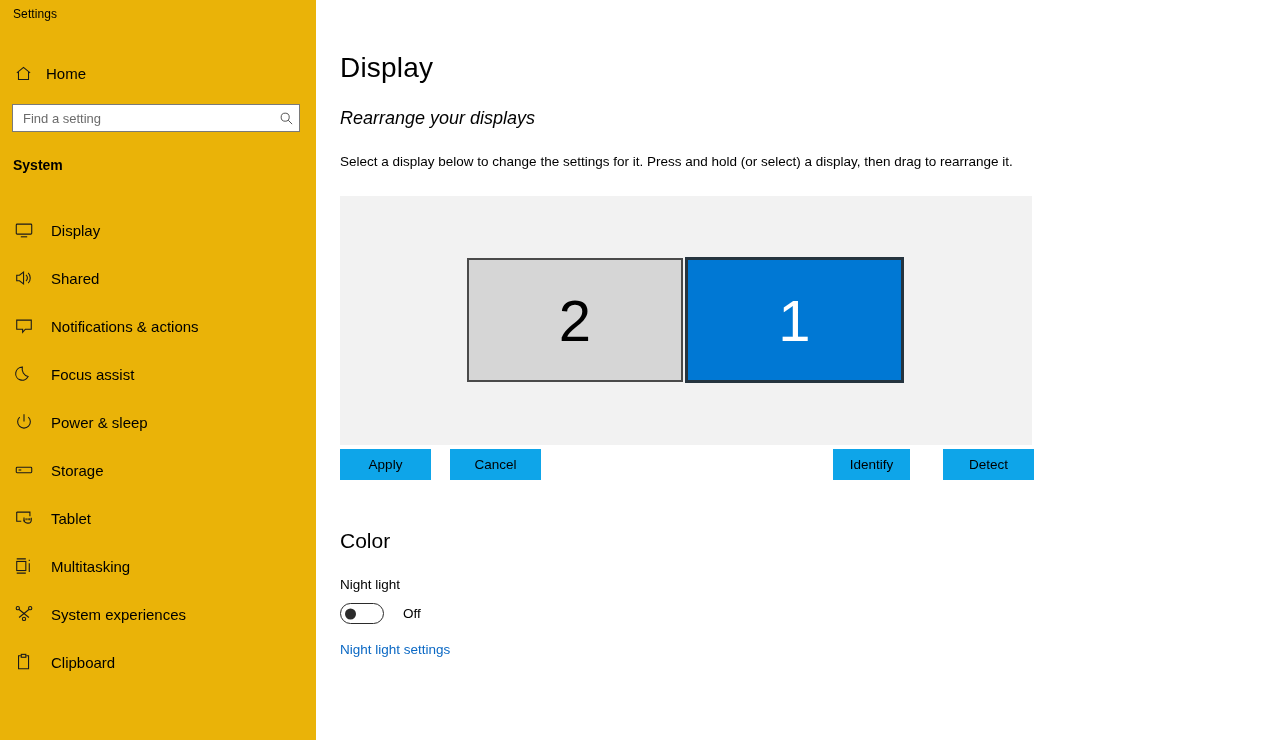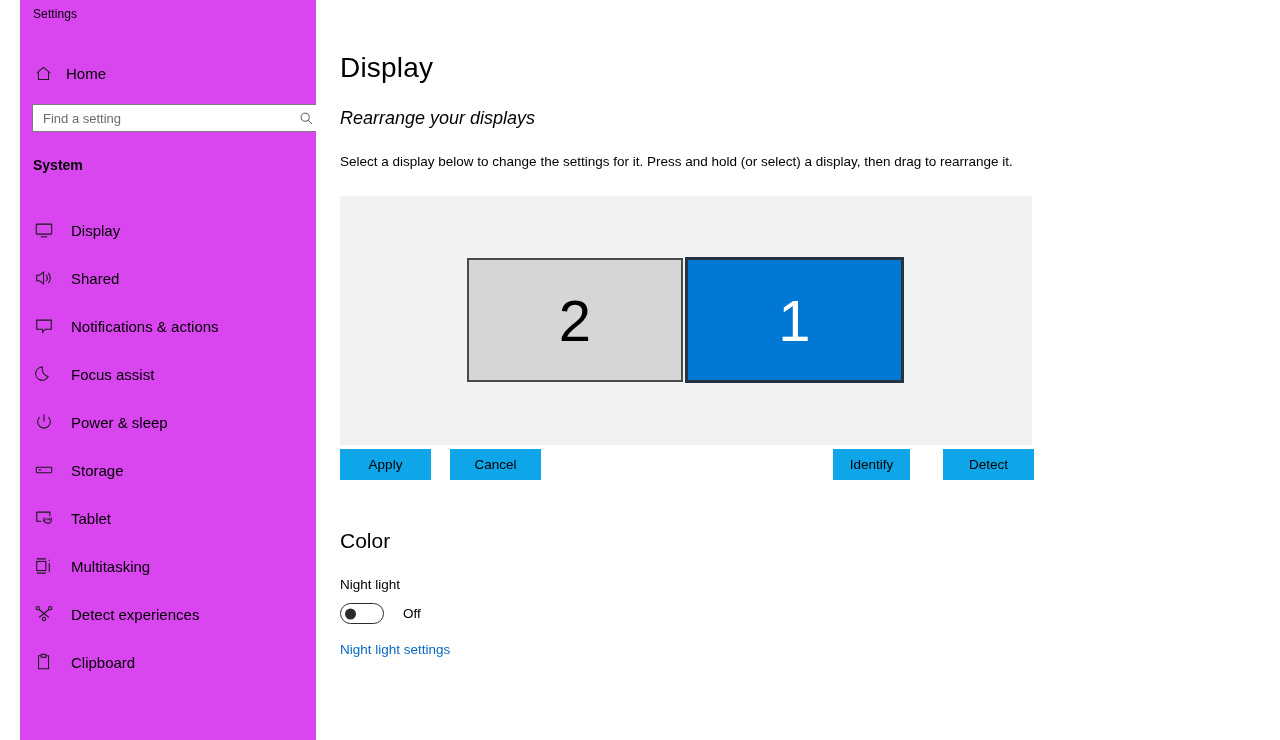--- a/index.html
+++ b/index.html
@@ -15,23 +15,22 @@
     overflow: hidden;
     position: relative;
   }
 
   
   .sidebar {
     position: absolute;
     left: 0; top: 0;
     width: 372px;
     height: 740px;
-    background: #d946ef;
+    background: #eab308;
     box-sizing: border-box;
-    margin-left: 20px;
   }
   .app-title {
     position: absolute;
     left: 13px; top: 7px;
     font-size: 12px;
     color: #000;
     letter-spacing: .1px;
   }
   .home-row {
     position: absolute;
@@ -355,21 +354,21 @@
     <div class="nav-item">
       <span class="nav-icon">
         <svg width="20" height="20" viewBox="0 0 22 22" fill="none" stroke="#1a1a1a" stroke-width="1.2">
           <circle cx="4.2" cy="4.6" r="1.8"></circle>
           <circle cx="17.8" cy="4.6" r="1.8"></circle>
           <circle cx="11" cy="16.4" r="1.8"></circle>
           <path d="M5.6 6 L16.4 14.9"></path>
           <path d="M16.4 6 L5.6 14.9"></path>
         </svg>
       </span>
-      <span class="nav-label">Detect experiences</span>
+      <span class="nav-label">System experiences</span>
     </div>
 
     <div class="nav-item">
       <span class="nav-icon">
         <svg width="20" height="20" viewBox="0 0 22 22" fill="none" stroke="#1a1a1a" stroke-width="1.2">
           <path d="M7.5 4.2 H5 V18.5 H16 V4.2 H13.5"></path>
           <rect x="8" y="2.6" width="5" height="3.2"></rect>
         </svg>
       </span>
       <span class="nav-label">Clipboard</span>

